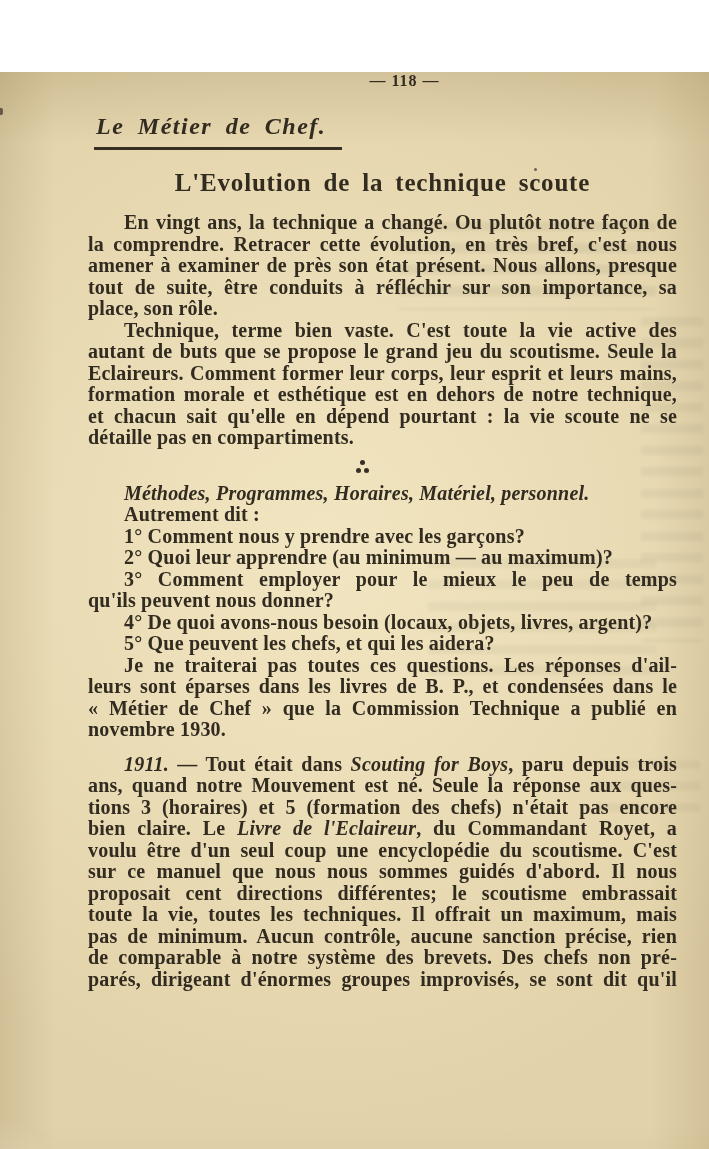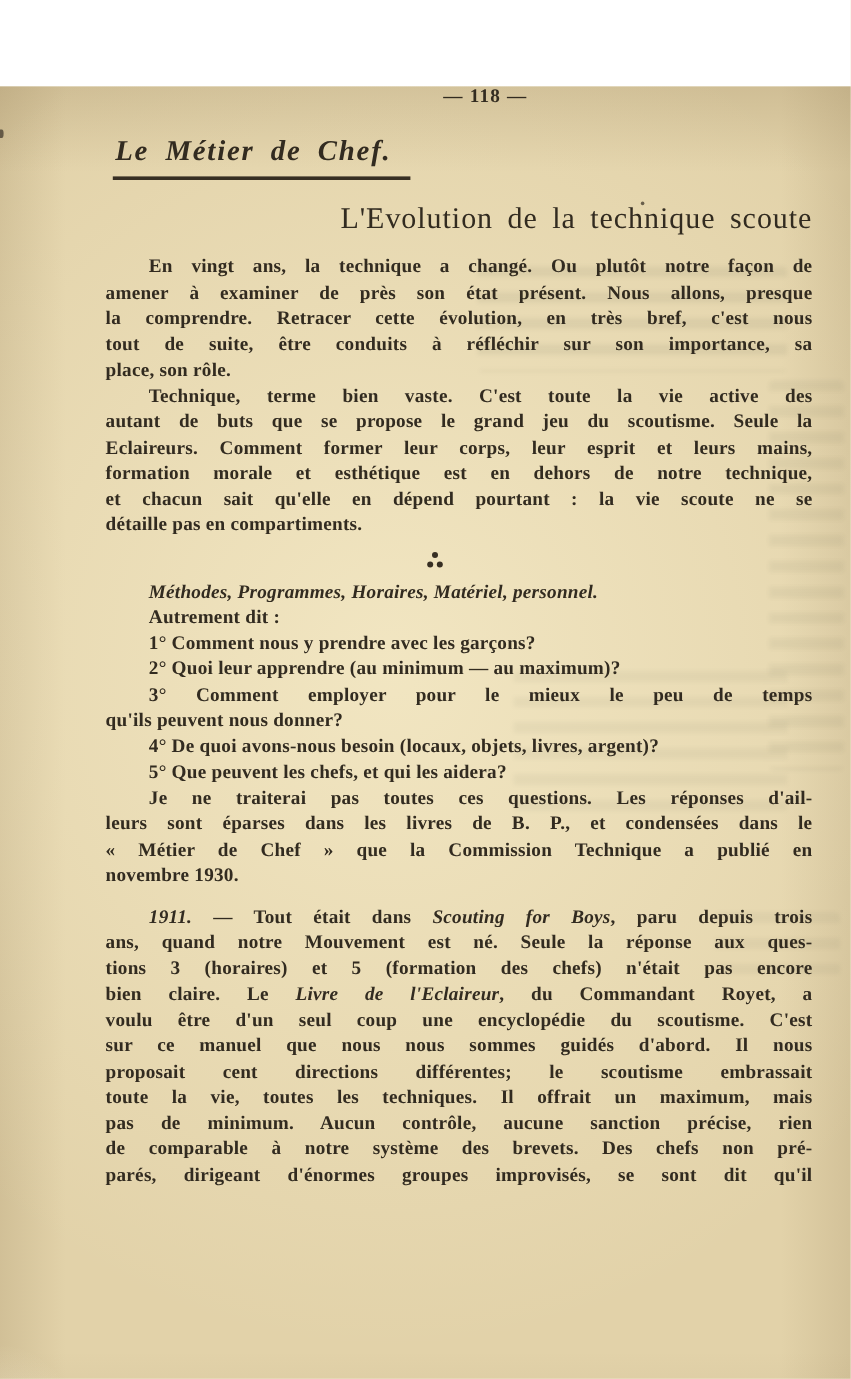--- a/index.html
+++ b/index.html
@@ -85,42 +85,42 @@
     font-weight: bold;
     font-style: italic;
     letter-spacing: 1.5px;
     word-spacing: 6px;
     line-height: 32px;
     padding: 0 16px 5px 2px;
     border-bottom: 3px solid #372f23;
   }
   .article-title {
     margin-top: 19px;
-    text-align: right;
+    text-align: center;
     font-size: 25px;
-    font-weight: normal;
+    font-weight: bold;
     letter-spacing: 0.8px;
     word-spacing: 5px;
     line-height: 28px;
   }
   .byline {
     margin-top: 3px;
     text-align: center;
     font-size: 16px;
     font-weight: bold;
     font-style: italic;
     word-spacing: 3px;
     line-height: 20px;
   }
 
   .body-block { margin-top: 15px; }
   .para { margin: 0; }
   .para.gap { margin-top: 13px; }
   .line {
-    font-size: 16px;
+    font-size: 20px;
     font-weight: bold;
     line-height: 21.5px;
     letter-spacing: 0.2px;
     text-align: left;
     white-space: nowrap;
   }
   .line.just {
     white-space: normal;
     text-align: justify;
     text-align-last: justify;
@@ -163,22 +163,22 @@
     <div class="section-title-row">
       <span class="section-title">Le Métier de Chef.</span>
     </div>
 
     <div class="article-title">L'Evolution de la technique scoute</div>
 
 
     <div class="body-block">
         <div class="para">
           <div class="line just ind"><span>En vingt ans, la technique a changé. Ou plutôt notre façon de</span></div>
+          <div class="line just"><span>la comprendre. Retracer cette évolution, en très bref, c'est nous</span></div>
           <div class="line just"><span>amener à examiner de près son état présent. Nous allons, presque</span></div>
-          <div class="line just"><span>la comprendre. Retracer cette évolution, en très bref, c'est nous</span></div>
           <div class="line just"><span>tout de suite, être conduits à réfléchir sur son importance, sa</span></div>
           <div class="line"><span>place, son rôle.</span></div>
         </div>
         <div class="para">
           <div class="line just ind"><span>Technique, terme bien vaste. C'est toute la vie active des</span></div>
           <div class="line just"><span>autant de buts que se propose le grand jeu du scoutisme. Seule la</span></div>
           <div class="line just"><span>Eclaireurs. Comment former leur corps, leur esprit et leurs mains,</span></div>
           <div class="line just"><span>formation morale et esthétique est en dehors de notre technique,</span></div>
           <div class="line just"><span>et chacun sait qu'elle en dépend pourtant : la vie scoute ne se</span></div>
           <div class="line"><span>détaille pas en compartiments.</span></div>

